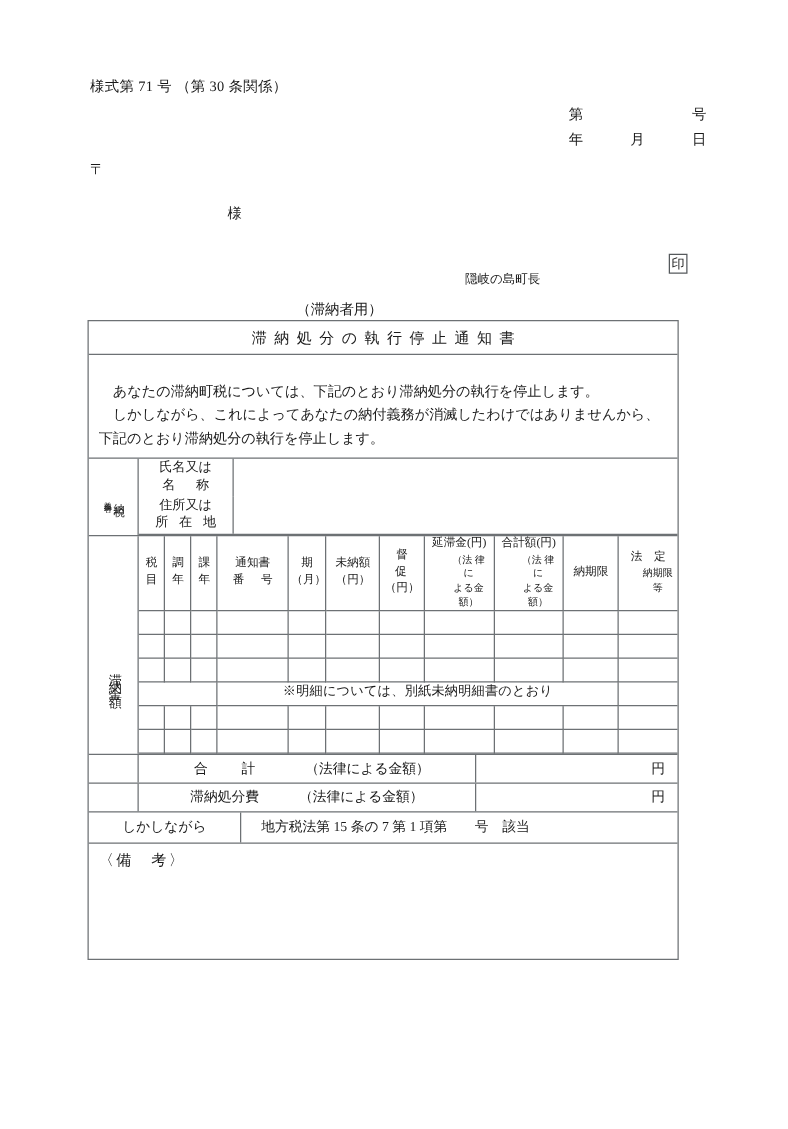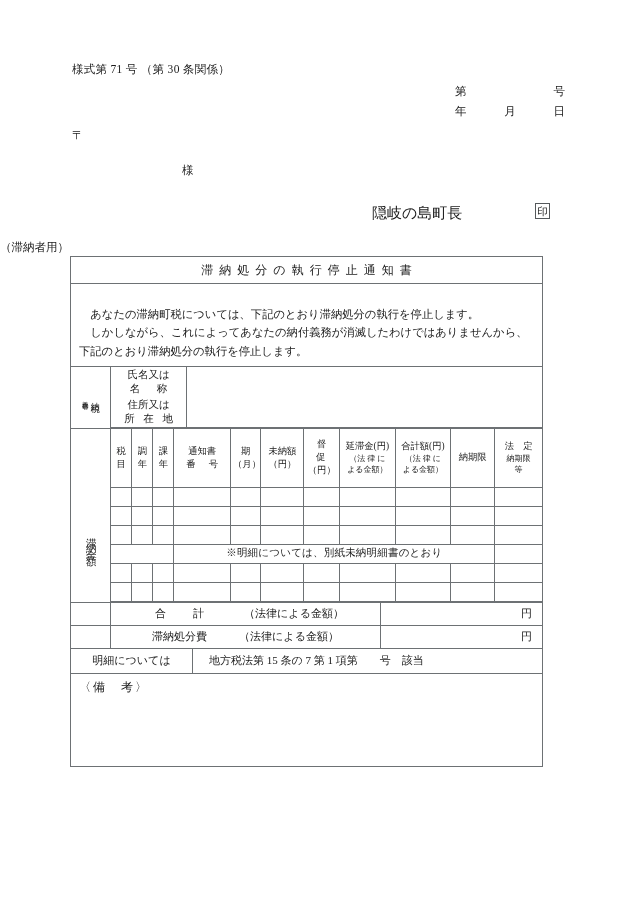--- a/index.html
+++ b/index.html
@@ -53,40 +53,40 @@
     left: 72px; top: 128px;
     font-size: 11.5px;
   }
   .addressee-honorific {
     position: absolute;
     left: 182px; top: 163px;
     font-size: 11.5px;
   }
   .issuer-line {
     position: absolute;
-    left: 372px; top: 204px;
-    font-size: 15px;
+    left: 372px; top: 216px;
+    font-size: 10px;
     white-space: nowrap;
   }
   .seal-box {
     position: absolute;
     left: 535px; top: 203px;
     width: 15px;
     height: 16px;
     border: 1px solid #55595c;
     font-size: 10.5px;
     line-height: 15px;
     text-align: center;
     box-sizing: border-box;
   }
   .audience-note {
     position: absolute;
     left: 0; top: 240px;
     width: 543px;
-    text-align: left;
+    text-align: center;
     font-size: 11.5px;
   }
 
   
   .frame {
     position: absolute;
     left: 70px;
     top: 256px;
     width: 473px;
     border: 1px solid #6d7174;
@@ -181,21 +181,21 @@
     font-weight: normal;
     font-size: 9.3px;
     text-align: center;
     vertical-align: middle;
     line-height: 1.42;
   }
   table.dt tr td:last-child, table.dt tr th:last-child { border-right: none; }
   table.dt thead th { height: 58px; }
   table.dt thead th div { padding: 0 1px; }
   table.dt thead th .sp1 { letter-spacing: 2px; text-indent: 2px; }
-  table.dt thead th .sm { font-size: 8px; }
+  table.dt thead th .sm { font-size: 8px; padding-left: 16px; }
   table.dt tbody td { height: 18px; }
   table.dt td.note {
     font-size: 10.5px;
     letter-spacing: 0.2px;
   }
 
   .sum-row { display: flex; height: 22px; }
   .sum-vpad {
     width: 40px;
     border-right: 1px solid #6d7174;
@@ -493,21 +493,21 @@
         <span>滞納処分費</span>
         <span>（法律による金額）</span>
       </div>
       <div class="sum-amount">
         <span></span>
         <span>円</span>
       </div>
     </div>
 
     <div class="reason-row rowline">
-      <div class="reason-label">明細については</div>
+      <div class="reason-label">しかしながら</div>
       <div class="reason-value">地方税法第 15 条の 7 第 1 項第　　号　該当</div>
     </div>
 
     <div class="remarks">
       <span class="rlabel">〈備　考〉</span>
       <span></span>
     </div>
 
   </div>
 </div>

